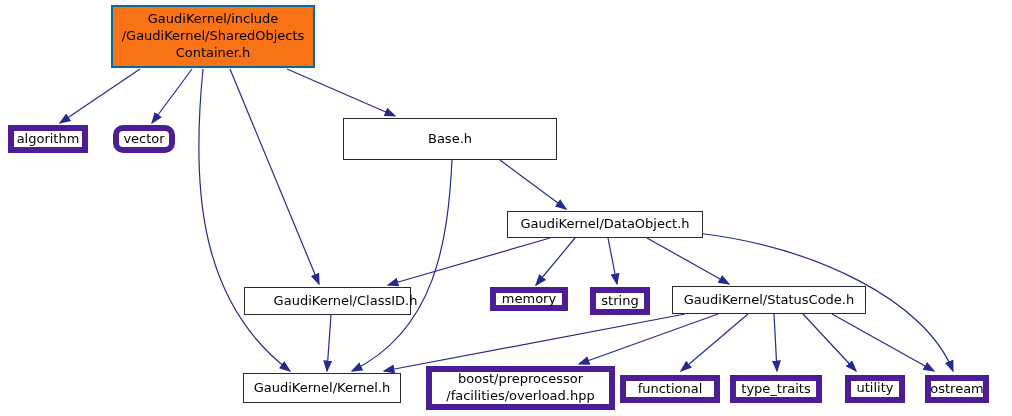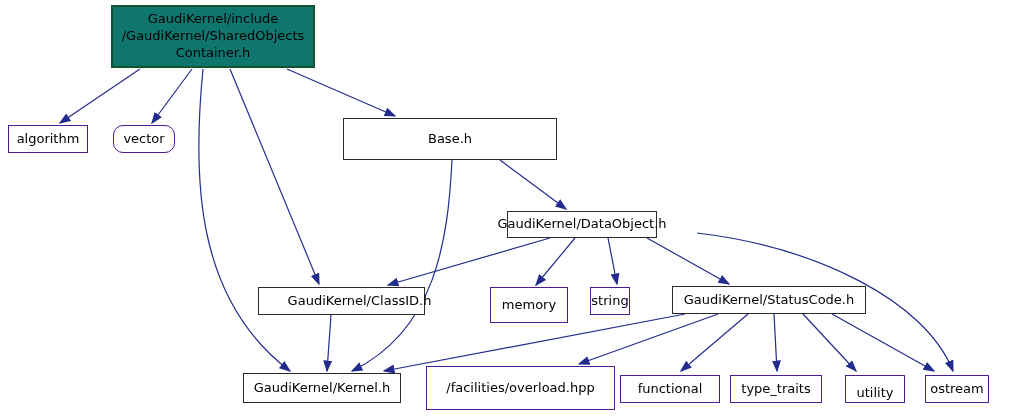--- a/index.html
+++ b/index.html
@@ -29,24 +29,24 @@
     display: flex;
     flex-direction: column;
     align-items: center;
     justify-content: center;
     text-align: center;
     font-size: 13px;
     line-height: 1.3;
     white-space: nowrap;
   }
   .node.header { border: 1px solid #2a2a2a; }
-  .node.system { border: 1px solid #4c1d95; }
+  .node.system { border: 6px solid #4c1d95; }
   .node.current {
-    border: 2px solid #14532d;
-    background: #0f766e;
+    border: 2px solid #0369a1;
+    background: #f97316;
   }
 </style>
 </head>
 <body>
 
 <div class="canvas">
   <svg class="edges-layer" id="edges" width="1012" height="416" viewBox="0 0 1012 416" xmlns="http://www.w3.org/2000/svg">
     <defs>
       <marker id="arrowhead" markerUnits="userSpaceOnUse" markerWidth="12" markerHeight="10" refX="10.5" refY="4.5" orient="auto">
         <path d="M0,0 L12,4.5 L0,9 z" fill="#232c8c"></path>
@@ -80,39 +80,40 @@
       </div>
       <div class="node system" style="left: 8px; top: 125px; width: 80px; height: 28px;">
         <div>algorithm</div>
       </div>
       <div class="node system" style="left: 113px; top: 125px; width: 62px; height: 28px; border-radius: 10px;">
         <div>vector</div>
       </div>
       <div class="node header" style="left: 343px; top: 118px; width: 214px; height: 42px;">
         <div>Base.h</div>
       </div>
-      <div class="node header" style="left: 507px; top: 211px; width: 150px; height: 27px;">
+      <div class="node header" style="left: 507px; top: 211px; width: 196px; height: 27px;">
         <div>GaudiKernel/DataObject.h</div>
       </div>
-      <div class="node header" style="left: 258px; top: 287px; width: 167px; height: 28px; padding-left: 36px;">
+      <div class="node header" style="left: 244px; top: 287px; width: 167px; height: 28px; padding-left: 36px;">
         <div>GaudiKernel/ClassID.h</div>
       </div>
-      <div class="node system" style="left: 490px; top: 287px; width: 78px; height: 36px; align-items: center;">
+      <div class="node system" style="left: 490px; top: 287px; width: 78px; height: 24px; align-items: center;">
         <div>memory</div>
       </div>
-      <div class="node system" style="left: 590px; top: 287px; width: 40px; height: 28px;">
+      <div class="node system" style="left: 590px; top: 287px; width: 60px; height: 28px;">
         <div>string</div>
       </div>
       <div class="node header" style="left: 672px; top: 286px; width: 194px; height: 28px;">
         <div>GaudiKernel/StatusCode.h</div>
       </div>
       <div class="node header" style="left: 243px; top: 373px; width: 158px; height: 30px;">
         <div>GaudiKernel/Kernel.h</div>
       </div>
       <div class="node system" style="left: 426px; top: 366px; width: 189px; height: 44px;">
+        <div>boost/preprocessor</div>
         <div>/facilities/overload.hpp</div>
       </div>
       <div class="node system" style="left: 620px; top: 375px; width: 100px; height: 28px;">
         <div>functional</div>
       </div>
       <div class="node system" style="left: 730px; top: 375px; width: 92px; height: 28px;">
         <div>type_traits</div>
       </div>
       <div class="node system" style="left: 845px; top: 375px; width: 60px; height: 28px; justify-content: flex-end;">
         <div>utility</div>

